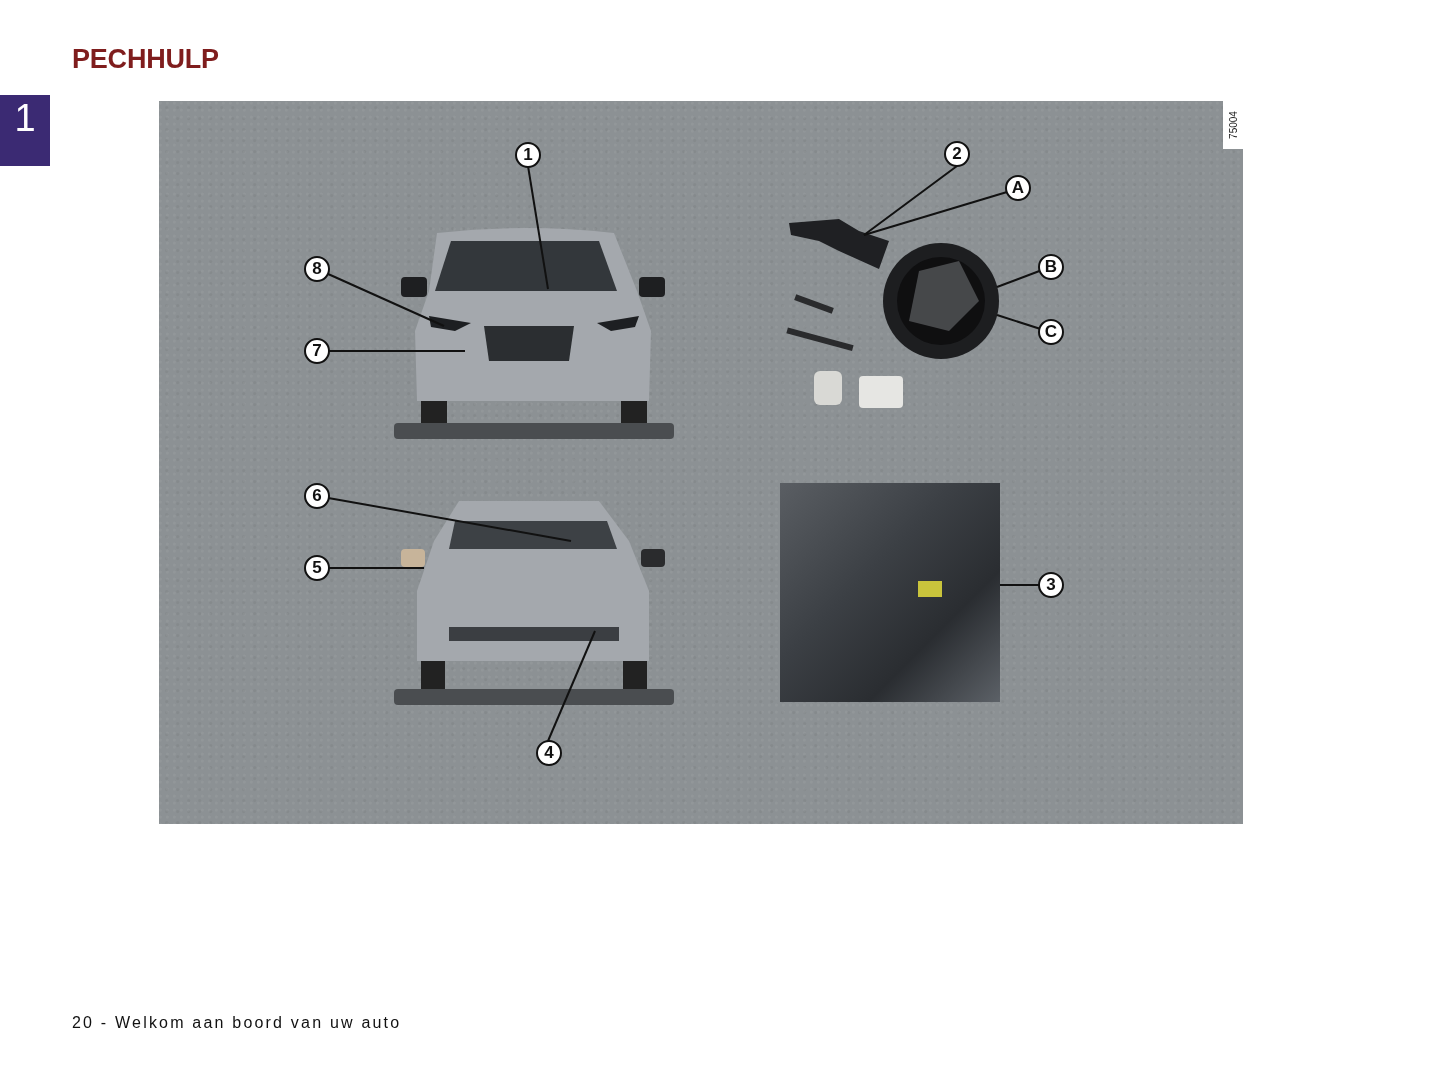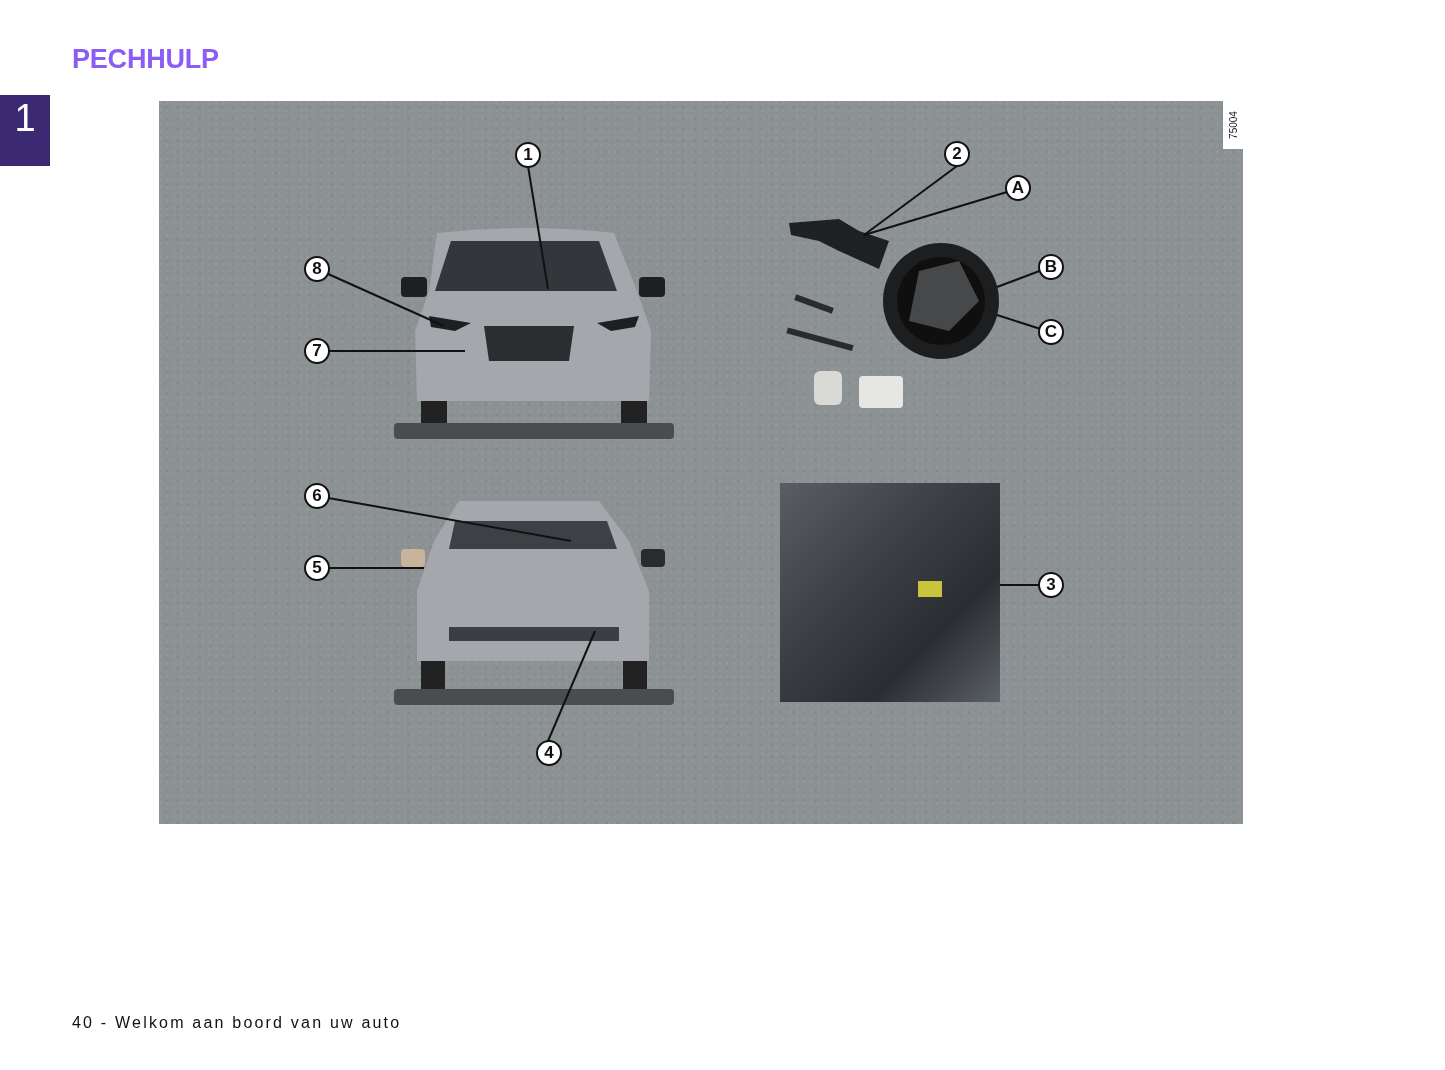--- a/index.html
+++ b/index.html
@@ -1,17 +1,17 @@
 <!DOCTYPE html>
 <html><head>
 <meta charset="utf-8">
 <style>
   html, body { margin:0; padding:0; background:#ffffff; }
   body { width:1445px; height:1070px; position:relative; overflow:hidden; font-family:"Liberation Sans", sans-serif; color:#111; }
-  .page-title { position:absolute; left:72px; top:44px; font-size:27px; font-weight:bold; letter-spacing:-0.2px; color:#8b5cf6; }
+  .page-title { position:absolute; left:72px; top:44px; font-size:27px; font-weight:bold; letter-spacing:-0.2px; color:#7f1d1d; }
   .chapter-tab { position:absolute; left:0; top:95px; width:50px; height:71px; background:#3b2a73; color:#fff; font-size:38px; display:flex; align-items:flex-start; justify-content:center; padding-top:2px; box-sizing:border-box; }
   .figure { position:absolute; left:159px; top:101px; width:1084px; height:723px; background:#8c9194;
     background-image:
       radial-gradient(circle at 20% 30%, rgba(255,255,255,0.05) 0 1px, transparent 2px),
       radial-gradient(circle at 70% 60%, rgba(0,0,0,0.05) 0 1px, transparent 2px);
     background-size: 7px 7px, 11px 11px; }
   .fig-ref { position:absolute; left:1223px; top:101px; width:20px; height:48px; background:#fff; }
   .fig-ref span { position:absolute; left:50%; top:50%; transform:translate(-50%,-50%) rotate(-90deg); font-size:10px; white-space:nowrap; color:#222; }
   .callout { position:absolute; width:26px; height:26px; margin-left:-13px; margin-top:-13px; border-radius:50%; background:#fff; border:2px solid #111; box-sizing:border-box; font-size:17px; font-weight:bold; display:flex; align-items:center; justify-content:center; color:#111; }
   svg.lines { position:absolute; left:0; top:0; }
@@ -91,13 +91,13 @@
   <div class="callout" style="left:158px; top:168px;">8</div>
   <div class="callout" style="left:859px; top:87px;">A</div>
   <div class="callout" style="left:892px; top:166px;">B</div>
   <div class="callout" style="left:892px; top:231px;">C</div>
 </div>
 
 <div class="fig-ref">
   <span>75004</span>
 </div>
 
-<div class="footer">40 - Welkom aan boord van uw auto</div>
+<div class="footer">20 - Welkom aan boord van uw auto</div>
 
 </body></html>

